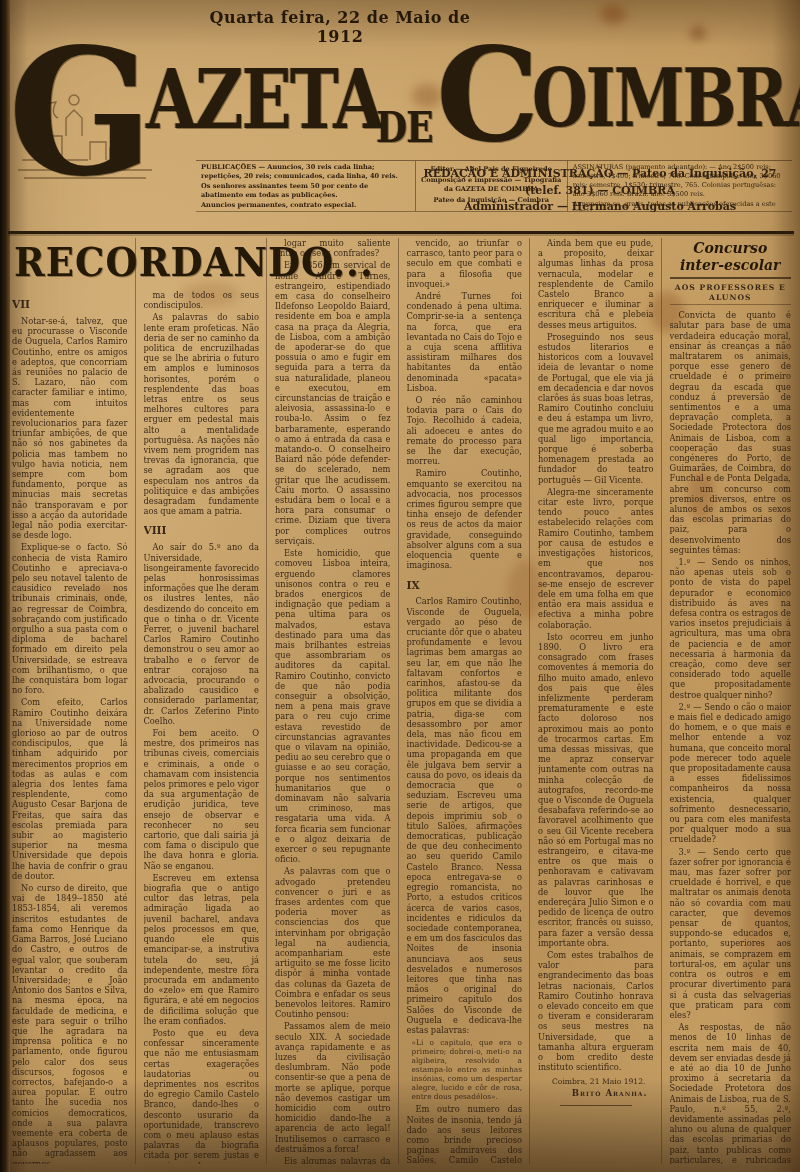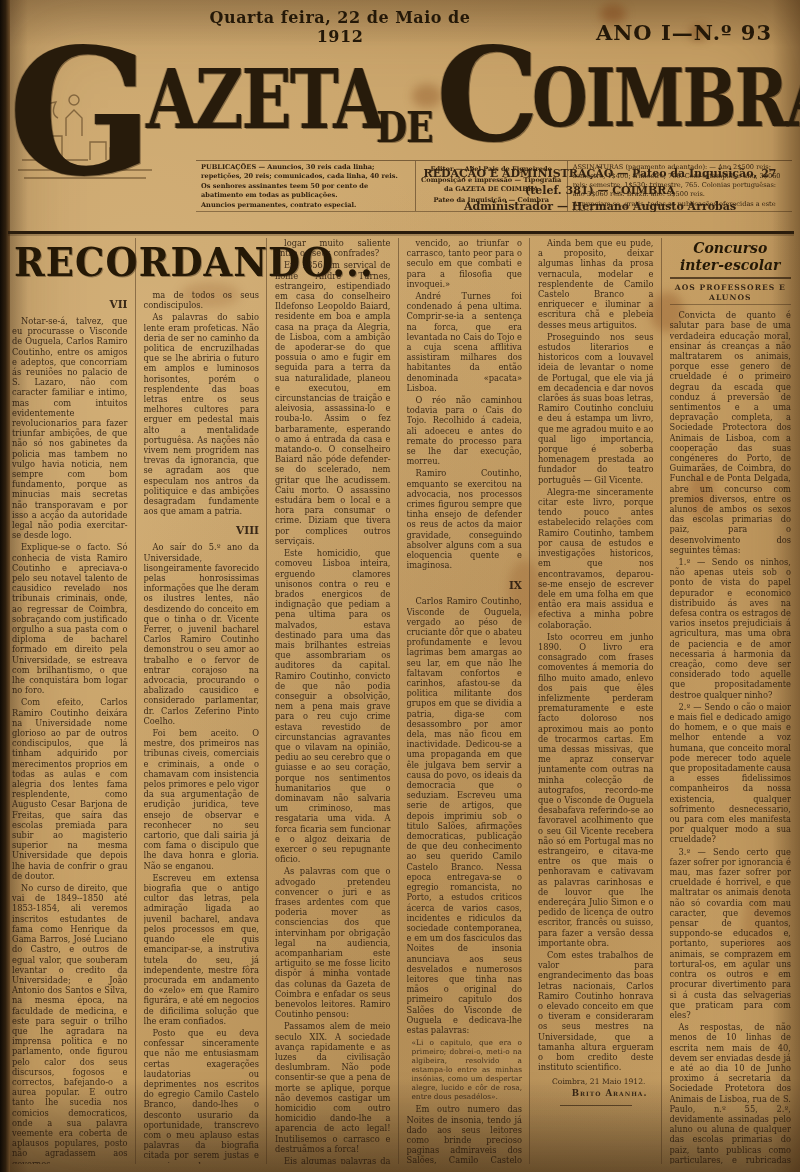--- a/index.html
+++ b/index.html
@@ -67,21 +67,21 @@
     text-shadow:1px 1px 0 rgba(30,18,6,.35);}
 
   .content{position:absolute;left:12px;right:7px;top:238px;bottom:8px;display:grid;
     grid-template-columns:repeat(6,1fr);column-gap:8px;overflow:hidden;}
   .col{overflow:hidden;border-right:1px solid rgba(70,48,26,.5);padding-right:7px;
     font-size:8.3px;line-height:1.23;color:rgba(40,26,13,.9);text-align:justify;}
   .col:last-child{border-right:none;padding-right:2px;}
   .pad-title{padding-top:52px;}
 
   .b-p{margin:0 0 2px;text-indent:9px;}
-  .b-num{text-align:right;font-weight:bold;font-size:10.5px;margin:8px 0 5px;text-indent:0;}
+  .b-num{text-align:left;font-weight:bold;font-size:10.5px;margin:8px 0 5px;text-indent:0;}
   .b-q{font-size:7.4px;line-height:1.22;margin:3px 0 3px 5px;color:rgba(45,30,16,.88);}
   .b-hi{text-align:center;font-weight:bold;font-style:italic;font-size:14px;margin:2px 0 3px;
     text-indent:0;color:#241806;border-bottom:2px solid rgba(45,28,12,.7);padding-bottom:3px;}
   .b-sub{text-align:center;font-weight:bold;font-size:7.6px;letter-spacing:1px;margin:4px 0 5px;
     text-indent:0;border-bottom:1px solid rgba(45,28,12,.4);padding-bottom:2px;}
   .b-date{text-align:left;font-size:7.6px;margin:5px 0 1px;text-indent:14px;}
   .b-sig{text-align:right;font-size:8.6px;font-weight:bold;letter-spacing:1px;margin:0 6px 3px 0;
     font-variant:small-caps;}
   .b-div{border-top:1px solid rgba(45,28,12,.65);width:62%;margin:7px auto 7px;height:0;}
 </style>
@@ -96,21 +96,20 @@
   <div class="stain s3"></div>
   <div class="stain s4"></div>
   <div class="stain s5"></div>
   <div class="stain s6"></div>
   <div class="stain s7"></div>
   <div class="stain s8"></div>
   <div class="stain s9"></div>
   <div class="stain s10"></div>
 
   <div class="date-line">Quarta feira, 22 de Maio de 1912</div>
-  <div class="issue-no">ANO I—N.º 93</div>
 
   <div class="masthead">
     <svg class="g-art" width="150" height="150" viewBox="0 0 150 150">
       <g stroke="#4a3216" fill="none" stroke-width="1.4">
         <path d="M12 108 L40 108 L40 84 L52 84 L52 108 L78 108"></path>
         <path d="M56 84 L56 66 L64 58 L72 66 L72 84"></path>
         <path d="M80 108 L80 90 L96 90 L96 108"></path>
         <path d="M20 70 q10 -18 26 -20 q-6 12 2 16"></path>
         <path d="M18 56 q8 -14 22 -16"></path>
         <path d="M100 108 L100 96 L116 96 L116 108"></path>

